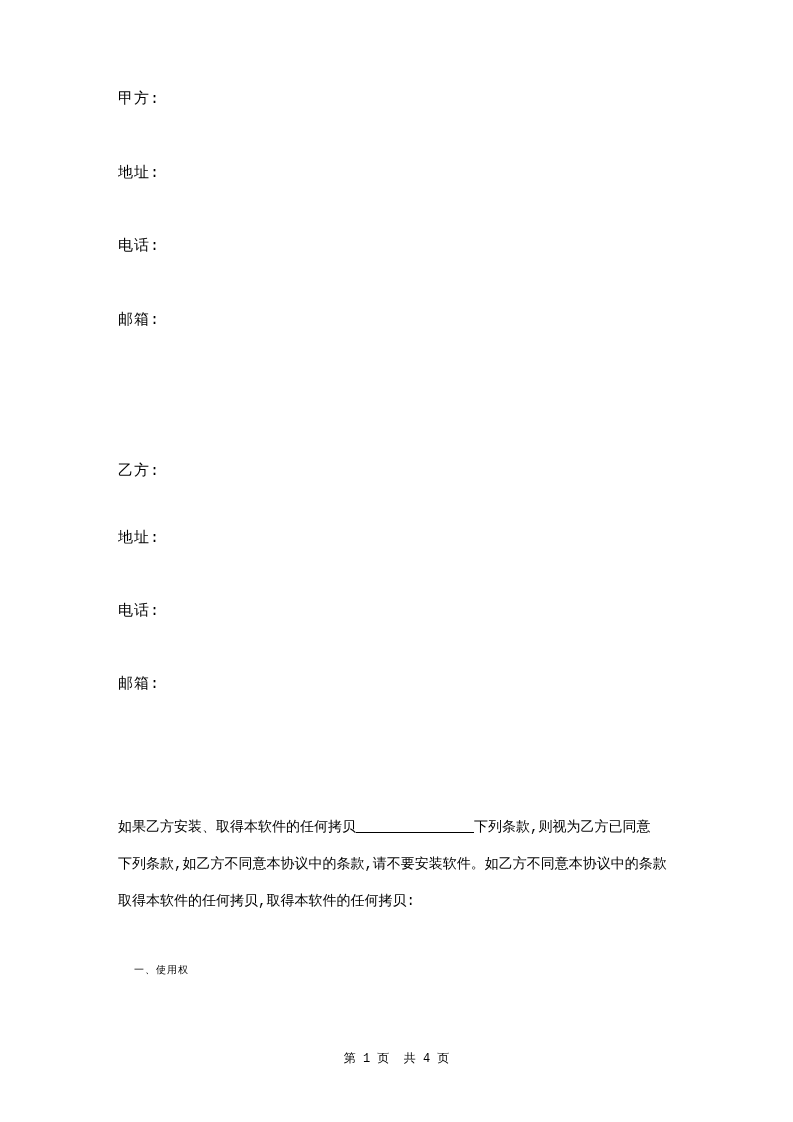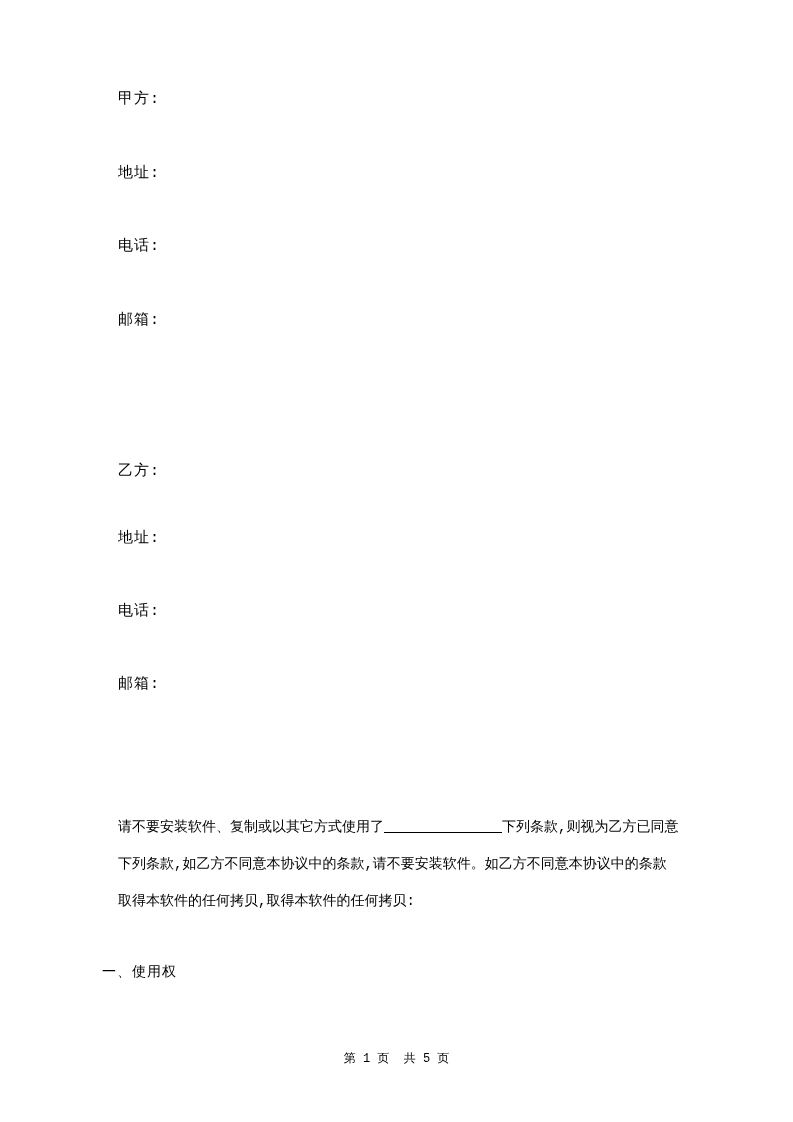--- a/index.html
+++ b/index.html
@@ -45,23 +45,23 @@
   }
   .blank {
     display: inline-block;
     width: 118px;
     height: 13px;
     border-bottom: 1px solid #000000;
     vertical-align: -2px;
   }
   .heading {
     position: absolute;
-    left: 102px;
+    left: 134px;
     top: 963px;
-    font-size: 14px;
+    font-size: 10px;
     letter-spacing: 1px;
     white-space: nowrap;
     text-align: center;
   }
   .footer {
     position: absolute;
     left: 0;
     top: 1050px;
     width: 100%;
     text-align: center;
@@ -78,22 +78,22 @@
   <div class="field pa-address">地址:</div>
   <div class="field pa-phone">电话:</div>
   <div class="field pa-email">邮箱:</div>
 
   <div class="field pb-name">乙方:</div>
   <div class="field pb-address">地址:</div>
   <div class="field pb-phone">电话:</div>
   <div class="field pb-email">邮箱:</div>
 
   <div class="paragraph">
-    <div class="line"><span>请不要安装软件、复制或以其它方式使用了</span><span class="blank"></span><span>下列条款,则视为乙方已同意</span></div>
+    <div class="line"><span>如果乙方安装、取得本软件的任何拷贝</span><span class="blank"></span><span>下列条款,则视为乙方已同意</span></div>
     <div class="line">下列条款,如乙方不同意本协议中的条款,请不要安装软件。如乙方不同意本协议中的条款</div>
     <div class="line">取得本软件的任何拷贝,取得本软件的任何拷贝:</div>
   </div>
 
   <div class="heading">一、使用权</div>
 
-  <div class="footer">第 1 页  共 5 页</div>
+  <div class="footer">第 1 页  共 4 页</div>
 
 </div>
 
 </body></html>

